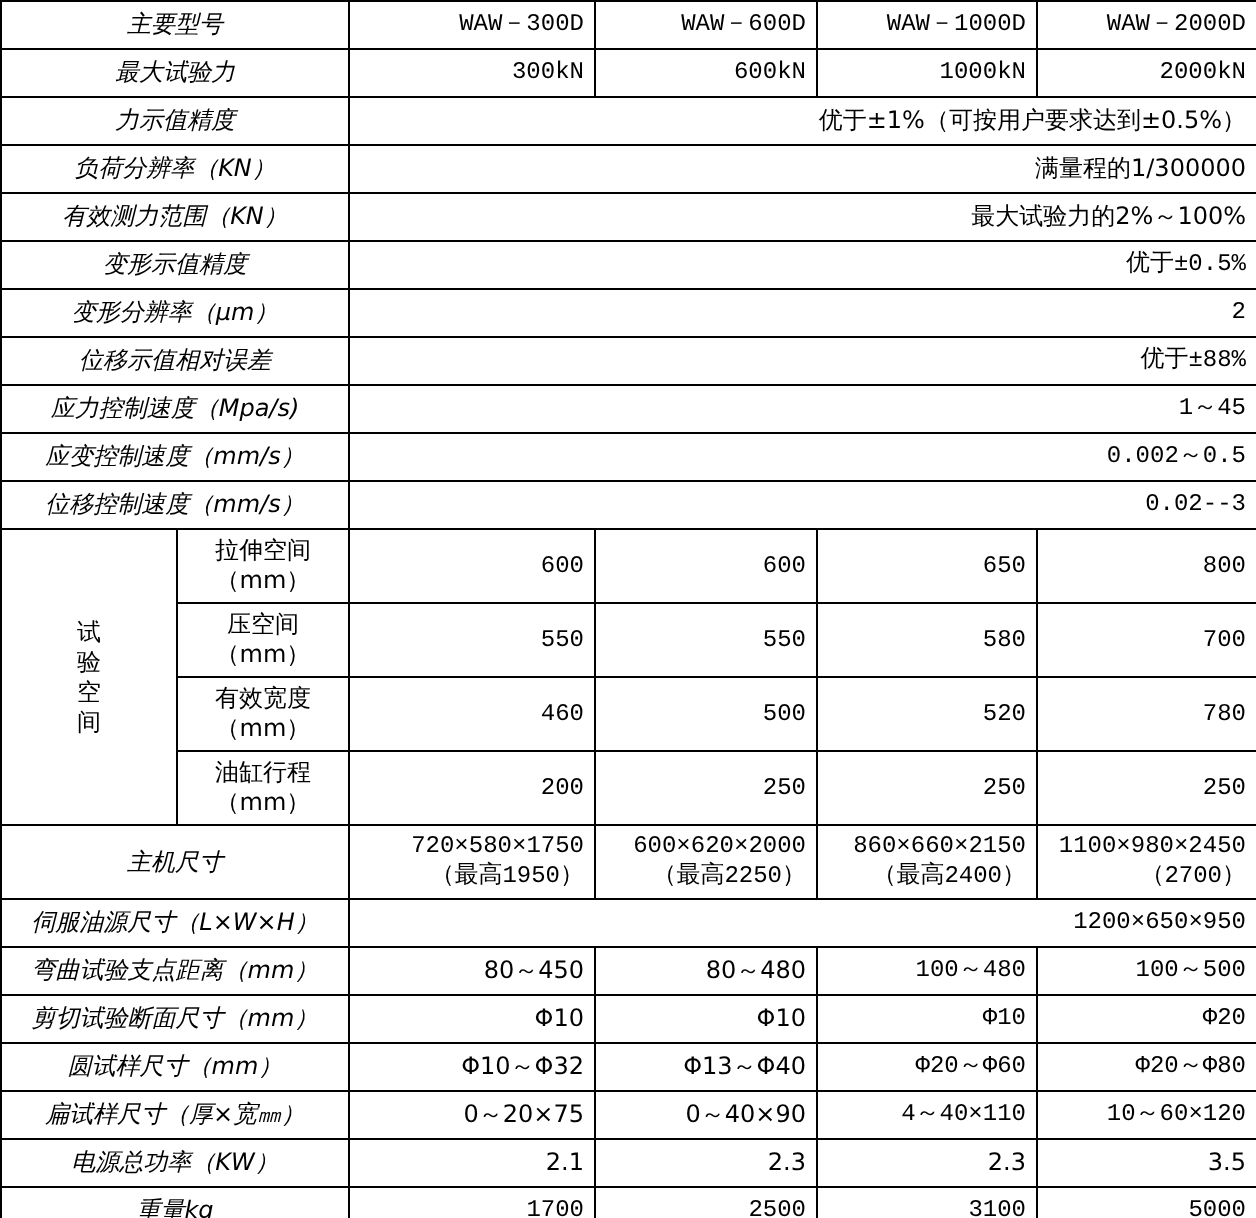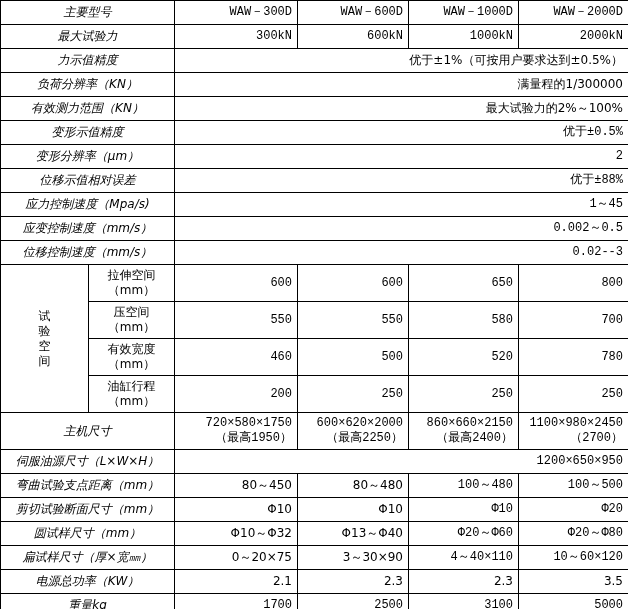--- a/index.html
+++ b/index.html
@@ -174,21 +174,21 @@
       <tr class="row-h">
         <td class="label" colspan="2">圆试样尺寸（mm）</td>
         <td class="left">Φ10～Φ32</td>
         <td class="left">Φ13～Φ40</td>
         <td class="center">Φ20～Φ60</td>
         <td class="center">Φ20～Φ80</td>
       </tr>
       <tr class="row-h">
         <td class="label" colspan="2">扁试样尺寸（厚×宽㎜）</td>
         <td class="left">0～20×75</td>
-        <td class="left">3～30×90</td>
+        <td class="left">0～40×90</td>
         <td class="center">4～40×110</td>
         <td class="center">10～60×120</td>
       </tr>
       <tr class="row-h">
         <td class="label" colspan="2">电源总功率（KW）</td>
         <td class="left">2.1</td>
         <td class="left">2.3</td>
         <td class="left">2.3</td>
         <td class="left">3.5</td>
       </tr>

